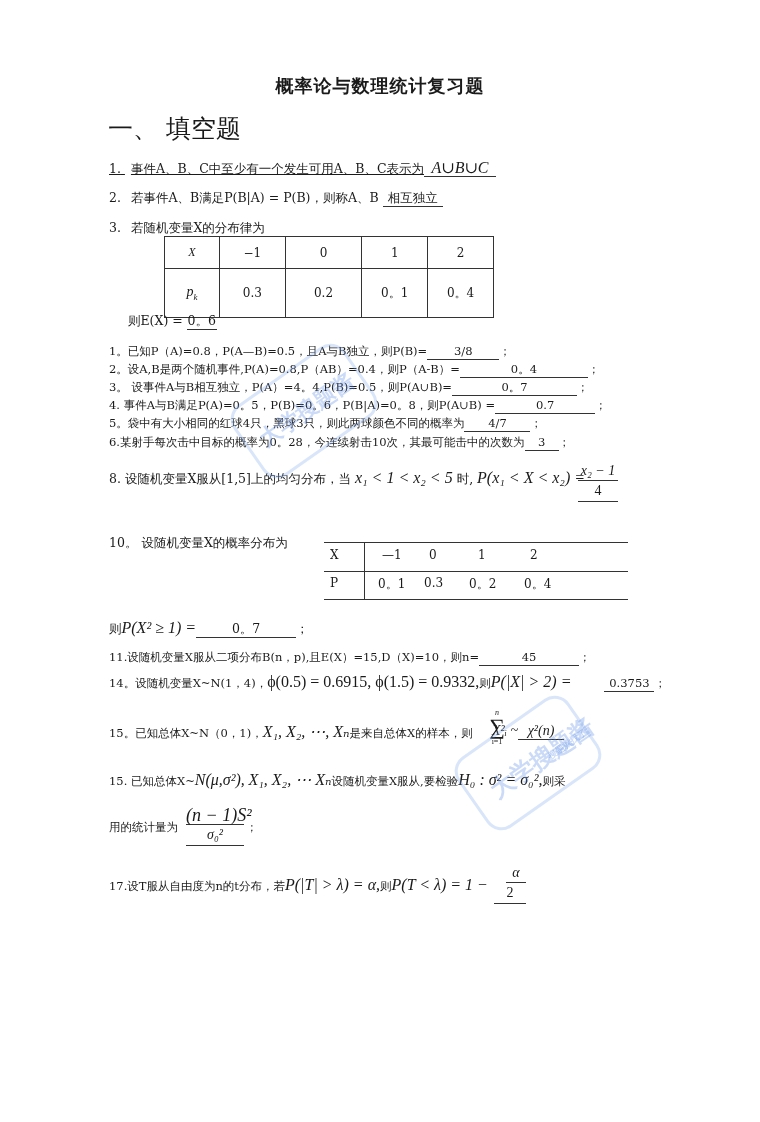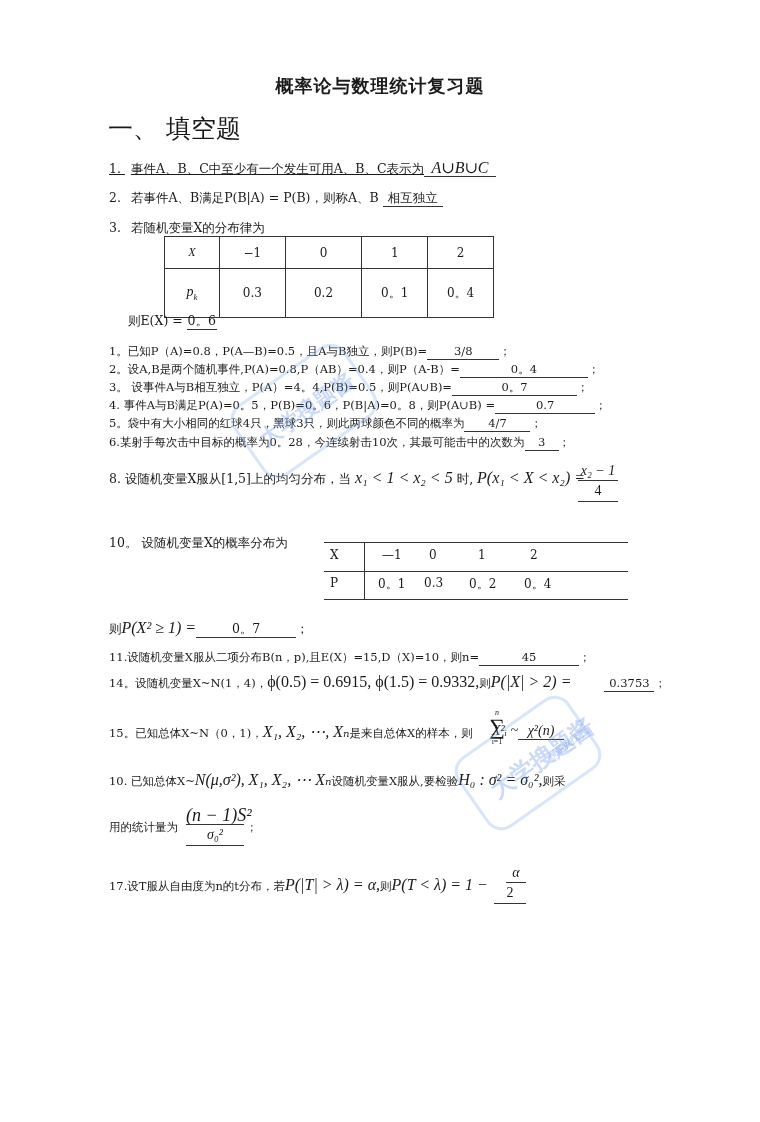--- a/index.html
+++ b/index.html
@@ -139,21 +139,21 @@
 <div class="abs" style="left:488px; top:708px; text-align:center; width:18px;">
   <div class="math" style="font-size:8px; line-height:9px;">n</div>
   <div class="mathn" style="font-size:22px; line-height:20px;">∑</div>
   <div class="mathn" style="font-size:8px; line-height:9px;">i=1</div>
 </div>
 <div class="abs" style="left:492px; top:720px;">
   <span class="math" style="font-size:14px;">X²ᵢ ~</span><span class="u math" style="font-size:14px; width:46px;">χ²(n)</span>
 </div>
 
 <div class="abs sm" style="left:109px; top:772px;">
-  <span>10.  已知总体X~</span><span class="math">N(μ,σ²),</span>
+  <span>15.  已知总体X~</span><span class="math">N(μ,σ²),</span>
   <span class="math">X₁, X₂, ⋯ Xₙ</span><span>设随机变量X服从,要检验</span><span class="math">H₀ : σ² = σ₀²,</span><span>则采</span>
 </div>
 <div class="abs sm" style="left:109px; top:820px;">
   <span>用的统计量为</span>
 </div>
 <div class="abs" style="left:186px; top:806px; width:58px; text-align:center;">
   <div class="math" style="font-size:18px; border-bottom:1px solid #333; line-height:18px;">(n − 1)S²</div>
   <div class="math" style="font-size:14px; line-height:20px; border-bottom:1px solid #333;">σ₀²</div>
 </div>
 <div class="abs sm" style="left:246px; top:820px;">；</div>

